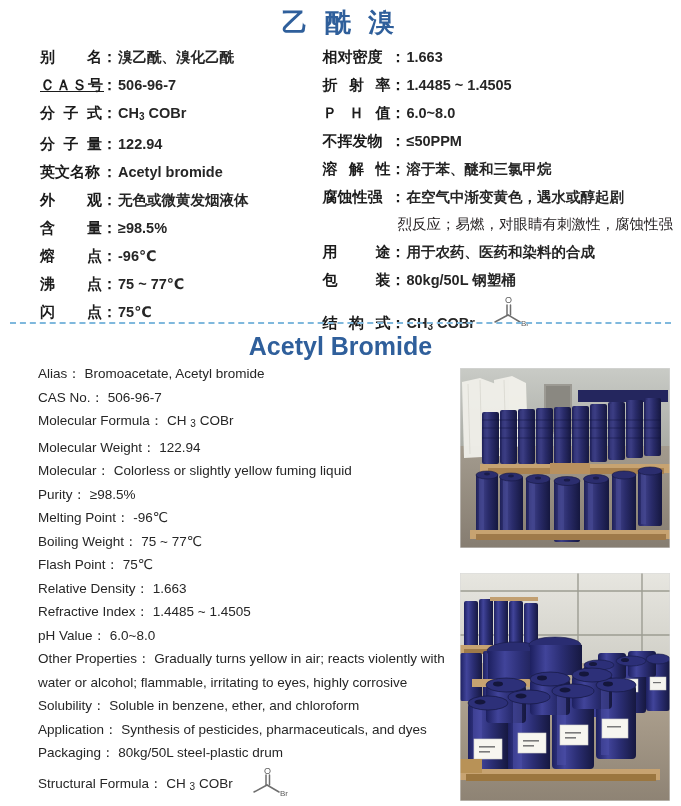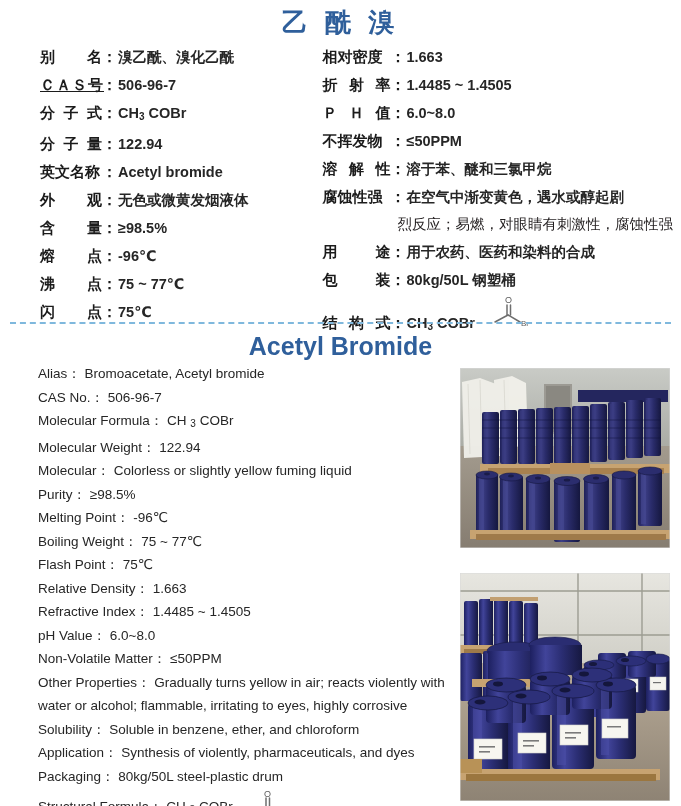--- a/index.html
+++ b/index.html
@@ -368,38 +368,34 @@
   <div class="en-line">
     <span class="en-lbl">Refractive Index：</span>
     <span>1.4485 ~ 1.4505</span>
   </div>
 
   <div class="en-line">
     <span class="en-lbl">pH Value：</span>
     <span>6.0~8.0</span>
   </div>
 
-  <div class="en-line">
-    <span class="en-lbl">Non-Volatile Matter：</span>
-    <span>≤50PPM</span>
-  </div>
 
   <div class="en-line">
     <span class="en-lbl">Other Properties：</span>
     <span>Gradually turns yellow in air; reacts violently with water or alcohol; flammable, irritating to eyes, highly corrosive</span>
   </div>
 
   <div class="en-line">
     <span class="en-lbl">Solubility：</span>
     <span>Soluble in benzene, ether, and chloroform</span>
   </div>
 
   <div class="en-line">
     <span class="en-lbl">Application：</span>
-    <span>Synthesis of violently, pharmaceuticals, and dyes</span>
+    <span>Synthesis of pesticides, pharmaceuticals, and dyes</span>
   </div>
 
   <div class="en-line">
     <span class="en-lbl">Packaging：</span>
     <span>80kg/50L steel-plastic drum</span>
   </div>
 
   <div class="en-line en-nowrap">
     <span class="en-lbl">Structural Formula：</span>
     <span>CH <span class="sub">3</span> COBr</span>

